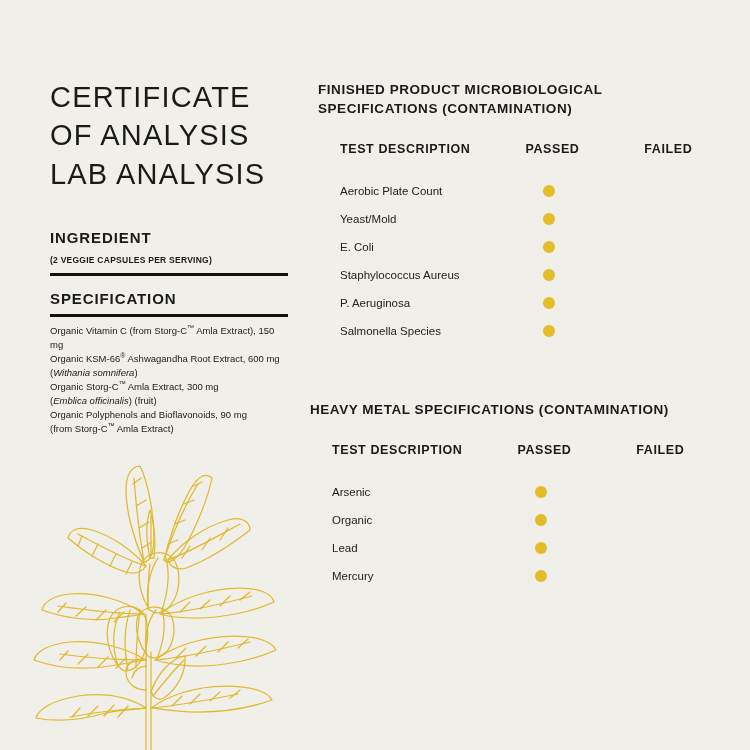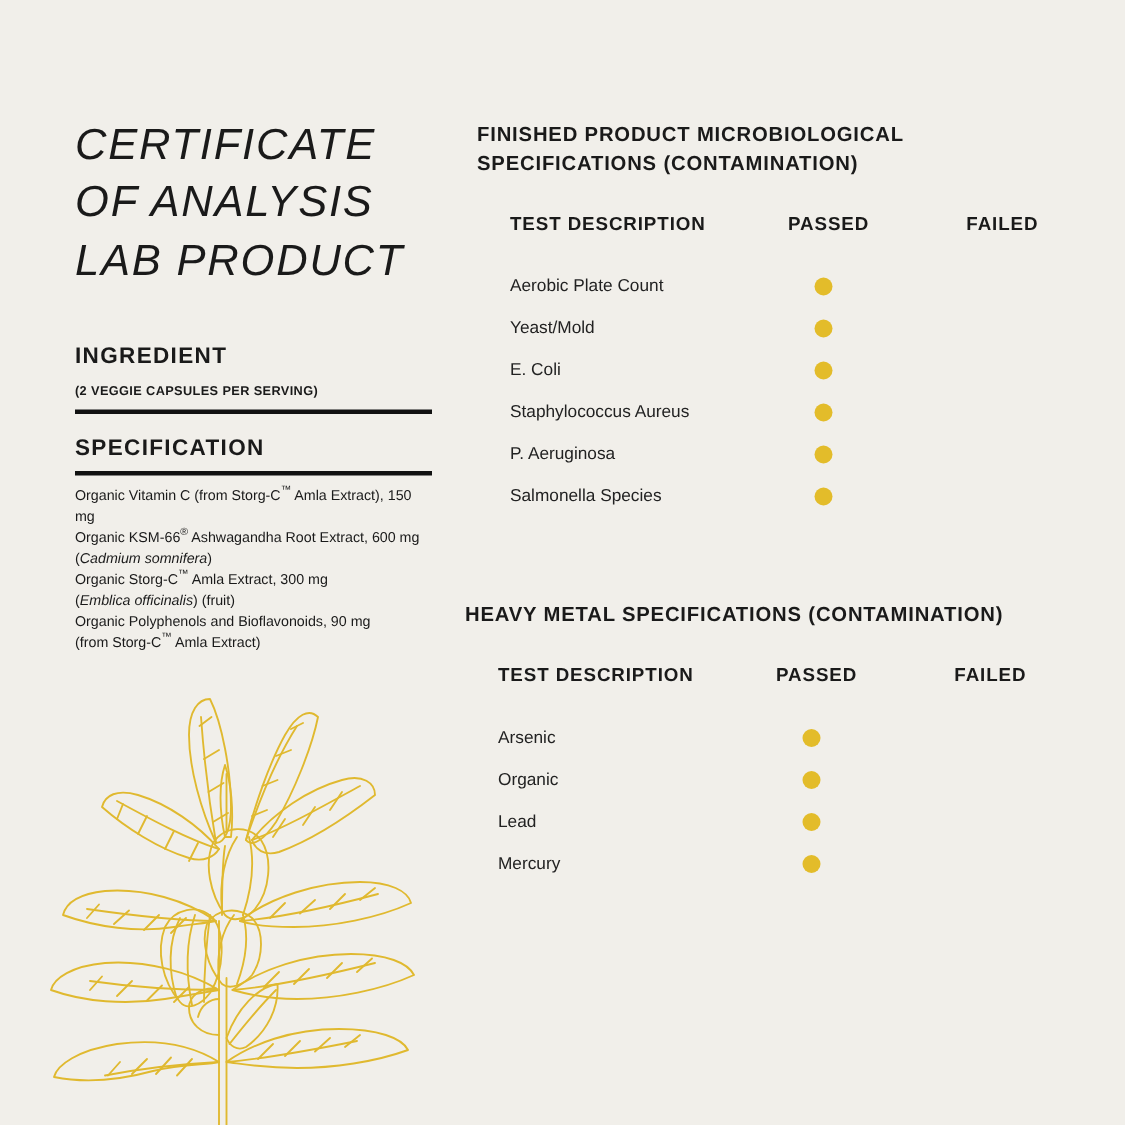--- a/index.html
+++ b/index.html
@@ -30,21 +30,21 @@
   }
 
   .doc-title {
     font-size: 29px;
     font-weight: 400;
     letter-spacing: 1.2px;
     line-height: 1.32;
     color: #1a1a1a;
     margin: 0;
   }
-  .doc-title div { white-space: nowrap; font-style: italic; }
+  .doc-title div { white-space: nowrap; }
 
   .ingredient-block {
     margin-top: 36px;
   }
   .section-label {
     font-size: 15px;
     font-weight: 700;
     letter-spacing: 0.9px;
     color: #1a1a1a;
   }
@@ -163,34 +163,34 @@
 </head>
 <body>
 
 <div class="page">
 
   <div class="left-col">
 
     <div class="doc-title">
       <div>CERTIFICATE</div>
       <div>OF ANALYSIS</div>
-      <div>LAB PRODUCT</div>
+      <div>LAB ANALYSIS</div>
     </div>
 
     <div class="ingredient-block">
       <div class="section-label">INGREDIENT</div>
       <div class="serving-note">(2 VEGGIE CAPSULES PER SERVING)</div>
       <div class="rule"></div>
       <div class="spec-label">SPECIFICATION</div>
       <div class="rule-2"></div>
 
       <div class="spec-list">
         <div id="spec-l0">Organic Vitamin C (from Storg-C<sup>™</sup> Amla Extract), 150 mg</div>
         <div id="spec-l1">Organic KSM-66<sup>®</sup> Ashwagandha Root Extract, 600  mg</div>
-        <div id="spec-l2">(<span class="ital">Cadmium somnifera</span>)</div>
+        <div id="spec-l2">(<span class="ital">Withania somnifera</span>)</div>
         <div id="spec-l3">Organic Storg-C<sup>™</sup> Amla Extract, 300 mg</div>
         <div id="spec-l4">(<span class="ital">Emblica officinalis</span>) (fruit)</div>
         <div id="spec-l5">Organic Polyphenols and Bioflavonoids, 90 mg</div>
         <div id="spec-l6">(from Storg-C<sup>™</sup> Amla Extract)</div>
       </div>
     </div>
   </div>
 
   <svg class="plant" viewBox="0 0 266 330">
     <g fill="none" stroke="#e0b92f" stroke-width="1.25" stroke-linecap="round" stroke-linejoin="round">

